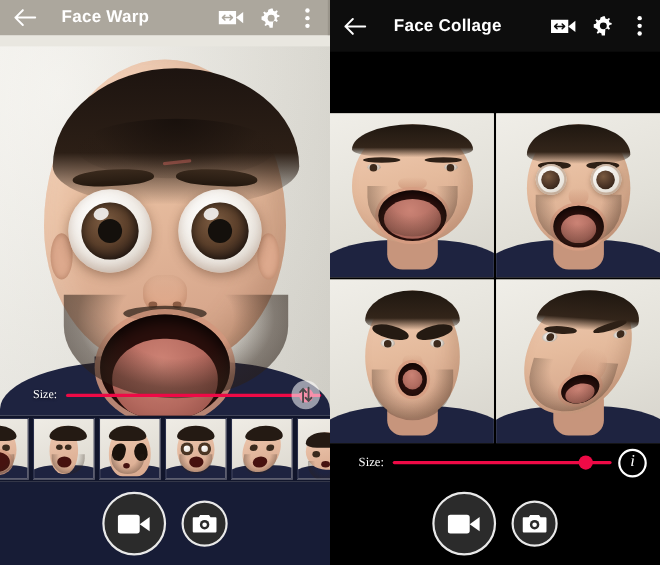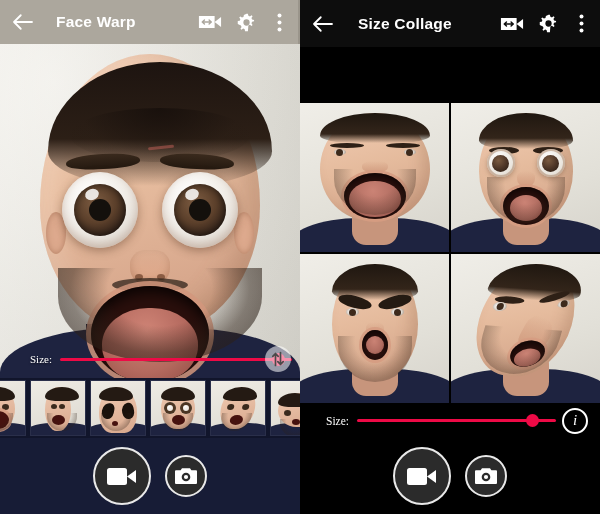--- a/index.html
+++ b/index.html
@@ -13,21 +13,21 @@
   
   .panel{ position:relative; width:300px; height:514px; overflow:hidden; }
   .panel-left{ background:#e9e7e0; }
   .panel-right{ background:#000; }
 
   
   .topbar{
     position:absolute; left:0; top:0; width:100%; height:42px;
     display:flex; align-items:center; z-index:40;
   }
-  .topbar-left{ background:#aca79d; height:44px; border-right:2px solid #9a958b; }
+  .topbar-left{ background:#aca79d; height:32px; border-right:2px solid #9a958b; }
   .topbar-right{ background:#0d0d0d; height:47px; }
 
   .tb-back{ width:46px; height:100%; display:flex; align-items:center; justify-content:center; cursor:pointer; }
   .tb-title{ color:#fff; font-size:15.5px; font-weight:bold; letter-spacing:.2px; flex:0 0 auto; }
   .topbar-left .tb-title{ margin-left:10px; }
   .topbar-right .tb-title{ margin-left:12px; }
   .tb-spacer{ flex:1; }
   .tb-icon{ width:36px; height:100%; display:flex; align-items:center; justify-content:center; cursor:pointer; }
   .tb-icon.last{ width:30px; margin-right:4px; }
 
@@ -487,21 +487,21 @@
   </div>
 
   <div class="panel panel-right">
 
     <div class="topbar topbar-right">
       <div class="tb-back">
         <svg width="22" height="18" viewBox="0 0 24 20">
           <path d="M9.5 2.5 L2 10 L9.5 17.5 M2 10 H22" fill="none" stroke="#fff" stroke-width="2" stroke-linecap="round" stroke-linejoin="round"></path>
         </svg>
       </div>
-      <div class="tb-title">Size Collage</div>
+      <div class="tb-title">Face Collage</div>
       <div class="tb-spacer"></div>
       <div class="tb-icon">
         <svg width="24" height="16" viewBox="0 0 26 17">
           <path d="M1 2 h17 v13 h-17 z" fill="#fff"></path>
           <path d="M18 8.5 L25 3 v11 z" fill="#fff"></path>
           <path d="M5 8.5 h9 M7 6.2 L4.6 8.5 L7 10.8 M12 6.2 L14.4 8.5 L12 10.8" fill="none" stroke="#0d0d0d" stroke-width="1.5" stroke-linecap="round" stroke-linejoin="round"></path>
         </svg>
       </div>
       <div class="tb-icon">
         <svg width="19" height="19" viewBox="0 0 20 20">

